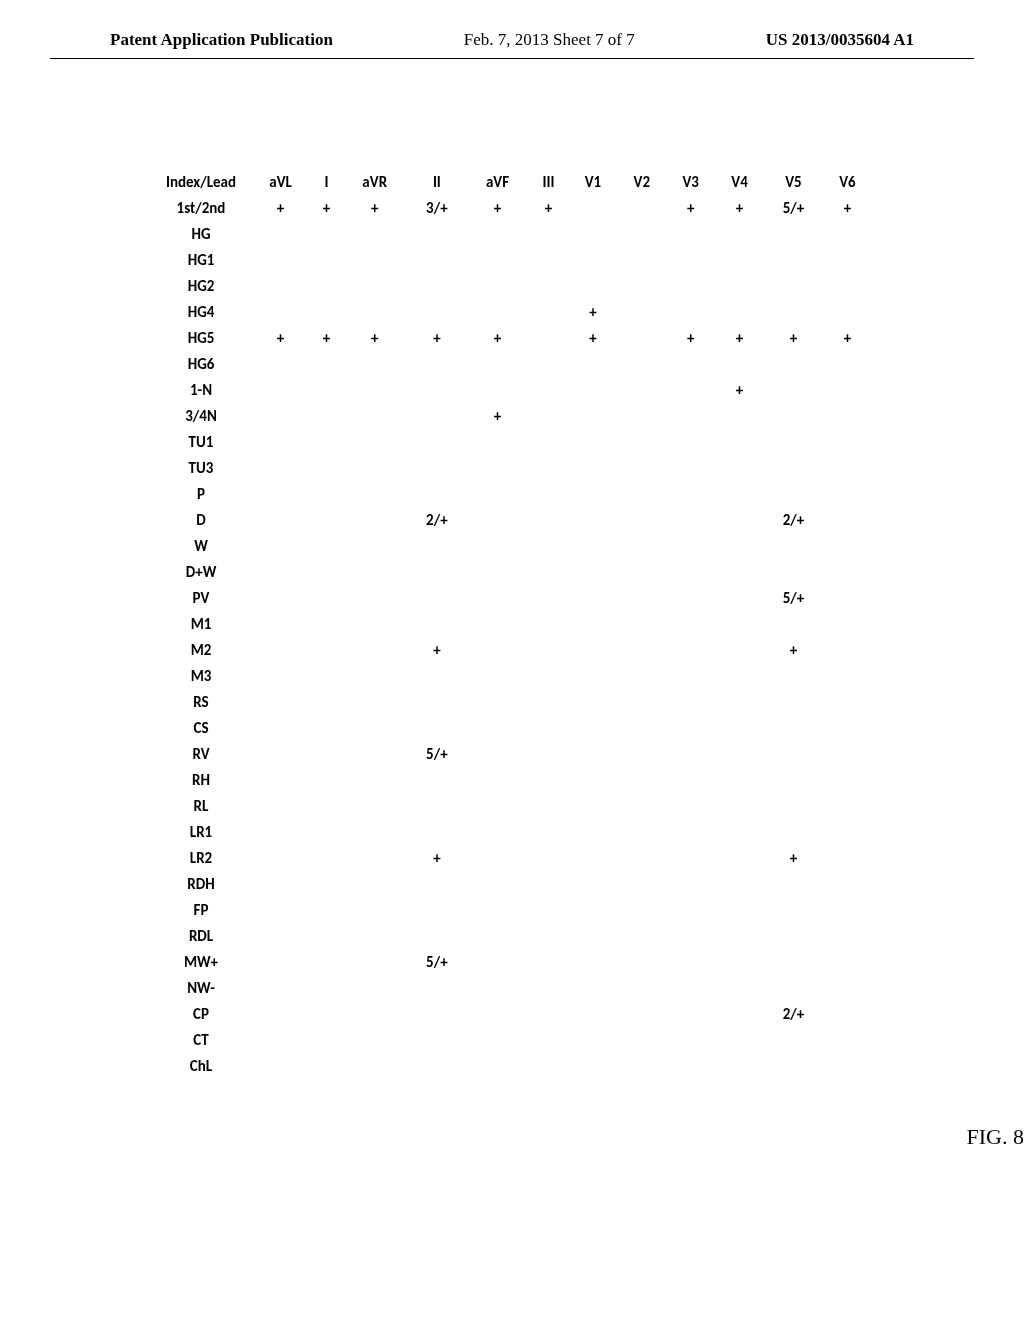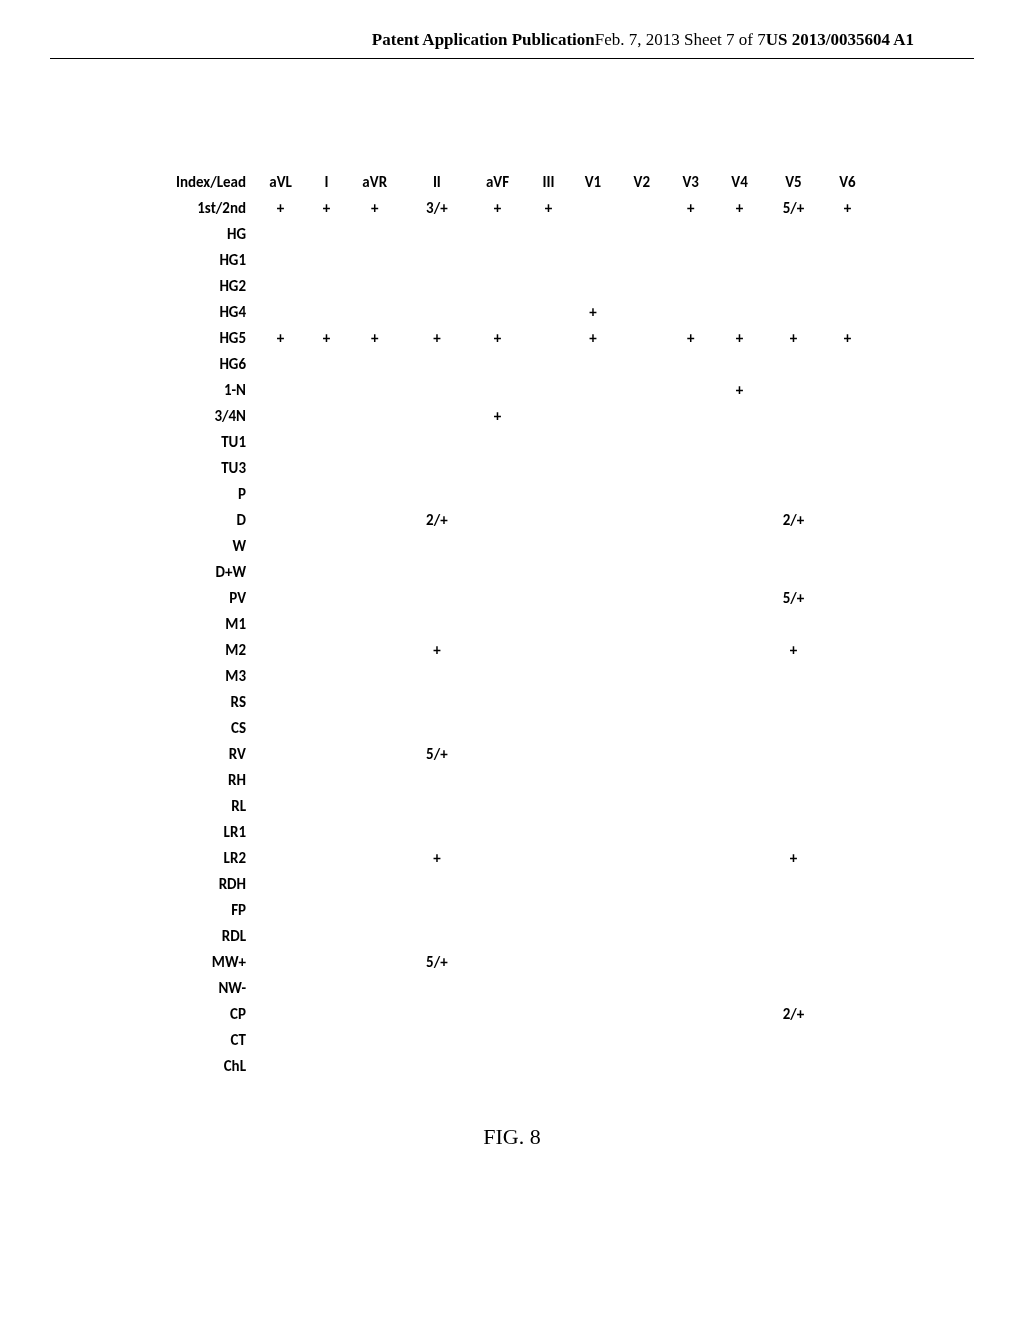--- a/index.html
+++ b/index.html
@@ -5,21 +5,21 @@
     body {
       font-family: "Times New Roman", serif;
       margin: 0;
       padding: 0;
       background: #fff;
       width: 1024px;
       height: 1320px;
     }
     .page-header {
       display: flex;
-      justify-content: flex-end;
+      justify-content: space-between;
       padding: 30px 60px 8px 60px;
       font-size: 17px;
       border-bottom: 1.5px solid #000;
       margin: 0 50px;
     }
     .page-header .bold {
       font-weight: bold;
     }
     .table-wrap {
       margin: 110px auto 0 auto;
@@ -32,28 +32,28 @@
       width: 100%;
     }
     th, td {
       text-align: center;
       padding: 2px 4px;
       font-weight: bold;
       height: 22px;
       vertical-align: middle;
     }
     td:first-child, th:first-child {
-      text-align: right;
+      text-align: center;
       width: 90px;
     }
     th {
       font-weight: bold;
     }
     .fig-label {
-      text-align: center;
+      text-align: right;
       margin-top: 45px;
       font-family: "Times New Roman", serif;
       font-size: 22px;
     }
   </style>
 </head>
 <body>
 
 <div class="page-header">
   <span class="bold">Patent Application Publication</span>

